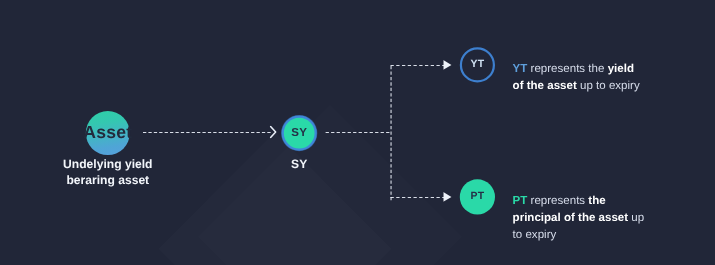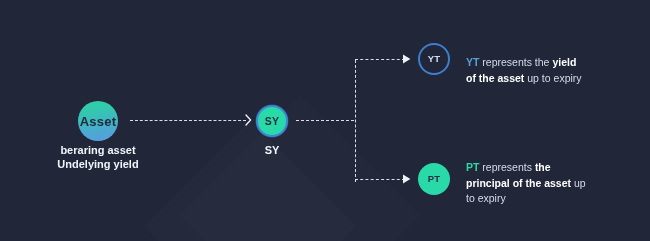--- a/index.html
+++ b/index.html
@@ -54,21 +54,21 @@
   }
 
   
   #node-asset {
     left: 78px; top: 101px;
     width: 40px; height: 40px;
     background: linear-gradient(170deg, #2ecfa6 0%, #34c7b0 28%, #4fa5d6 78%, #57a0dd 100%);
   }
   #node-asset .node-label-in {
     color: #232a3c;
-    font-size: 13px;
+    font-size: 16px;
   }
 
   
   #node-sy {
     left: 256px; top: 105px;
     width: 32px; height: 32px;
     background: #2ad9a8;
     border: 2px solid #3f86d8;
     box-shadow: 0 0 0 0.5px rgba(63,134,216,0.5);
   }
@@ -152,21 +152,21 @@
   
   .desc {
     position: absolute;
     font-size: 10.5px;
     line-height: 15.5px;
     color: #d6dcea;
     font-weight: normal;
     margin-top: 16px;
   }
   #desc-yt { left: 466px; top: 39px; width: 118px; }
-  #desc-pt { left: 466px; top: 144px; width: 122px; }
+  #desc-pt { left: 466px; top: 159px; width: 122px; }
   .desc .tok-yt {
     color: #5e9edb;
     font-weight: bold;
   }
   .desc .tok-pt {
     color: #2ad9a8;
     font-weight: bold;
   }
   .desc .strong {
     color: #ffffff;
@@ -201,22 +201,22 @@
   <div class="arrow-solid" id="arrow-pt">
     <svg width="8" height="10" viewBox="0 0 8 10">
       <path d="M0 0.6 L7.4 5 L0 9.4 Z" fill="#eef2f9"></path>
     </svg>
   </div>
 
   <div class="node" id="node-asset">
     <span class="node-label-in">Asset</span>
   </div>
   <div class="caption" id="caption-asset">
+    <div>Undelying yield</div>
     <div>beraring asset</div>
-    <div>Undelying yield</div>
   </div>
 
   <div class="node" id="node-sy">
     <span class="node-label-in">SY</span>
   </div>
   <div class="caption" id="caption-sy">SY</div>
 
   <div class="node" id="node-yt">
     <span class="node-label-in">YT</span>
   </div>

